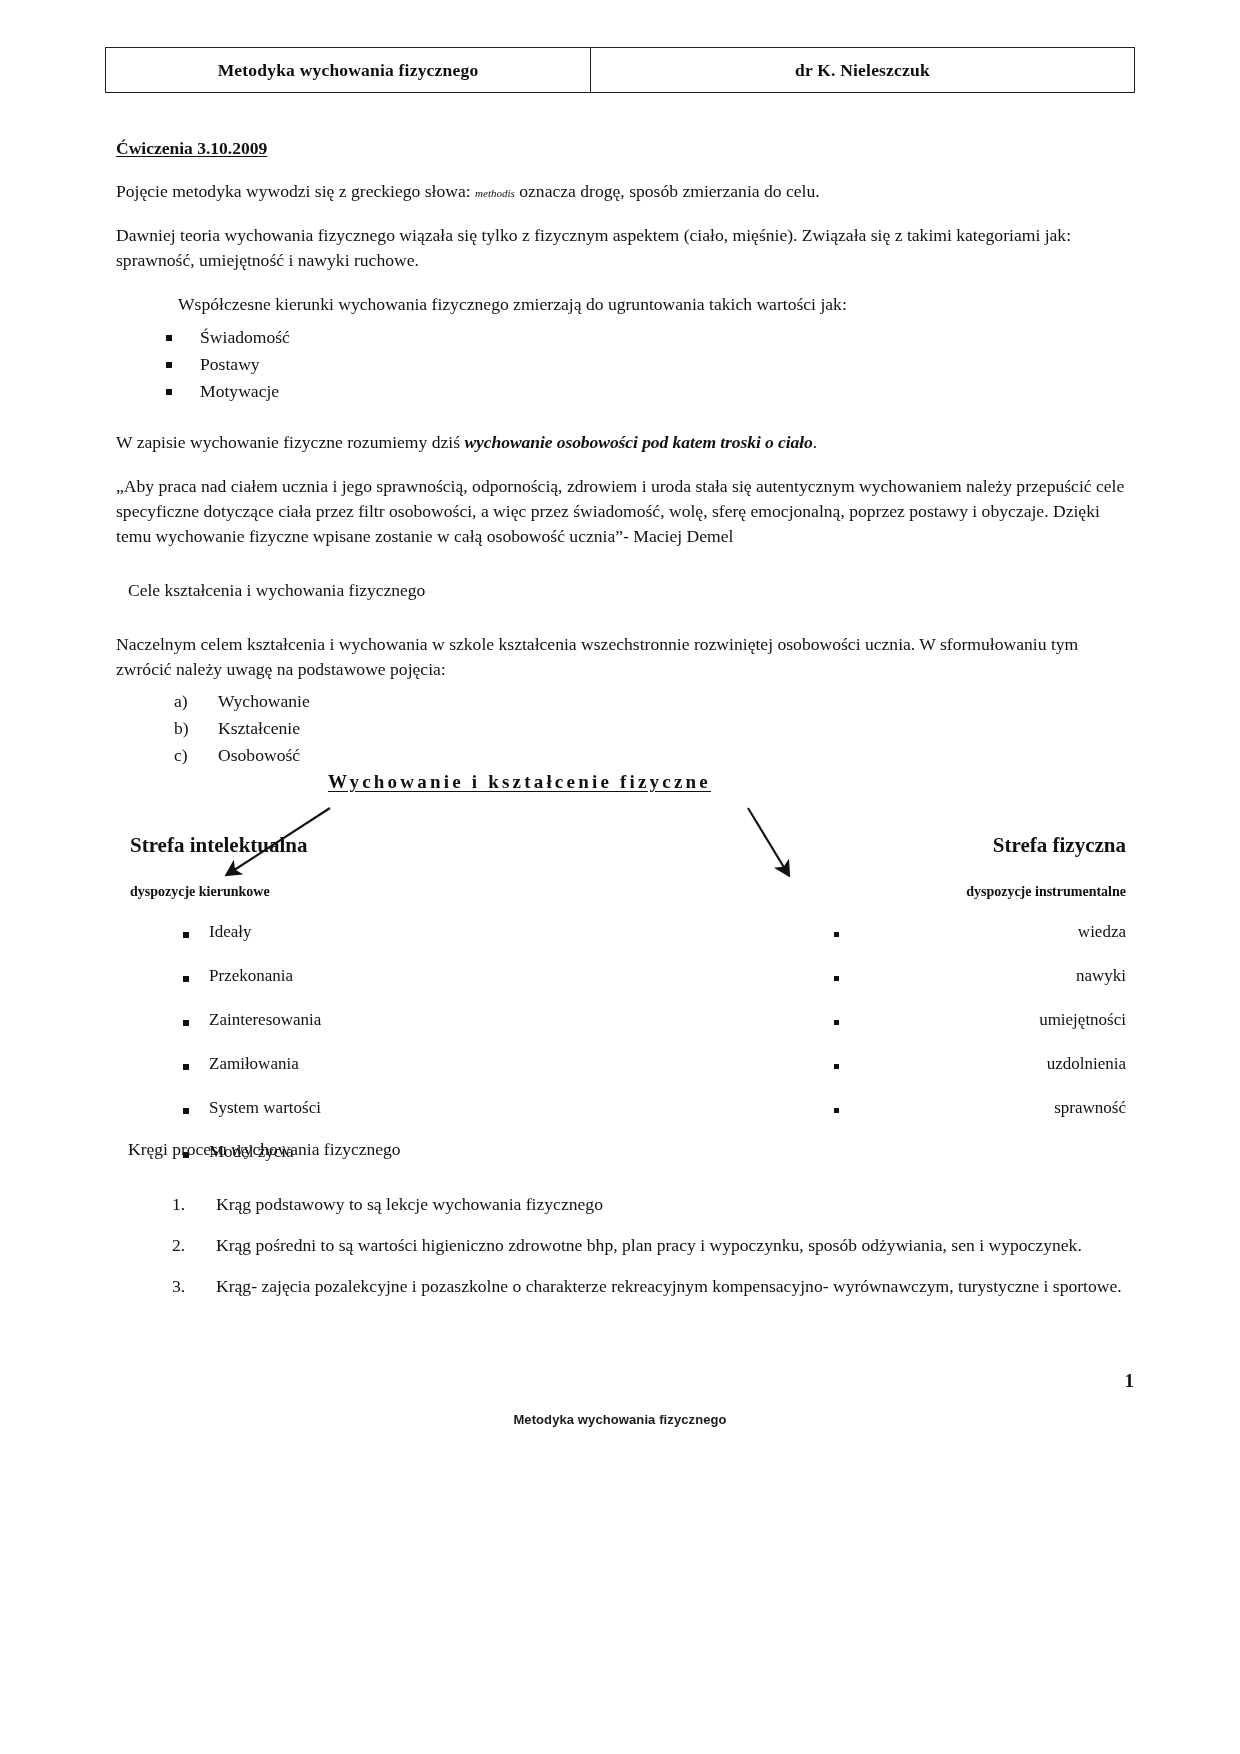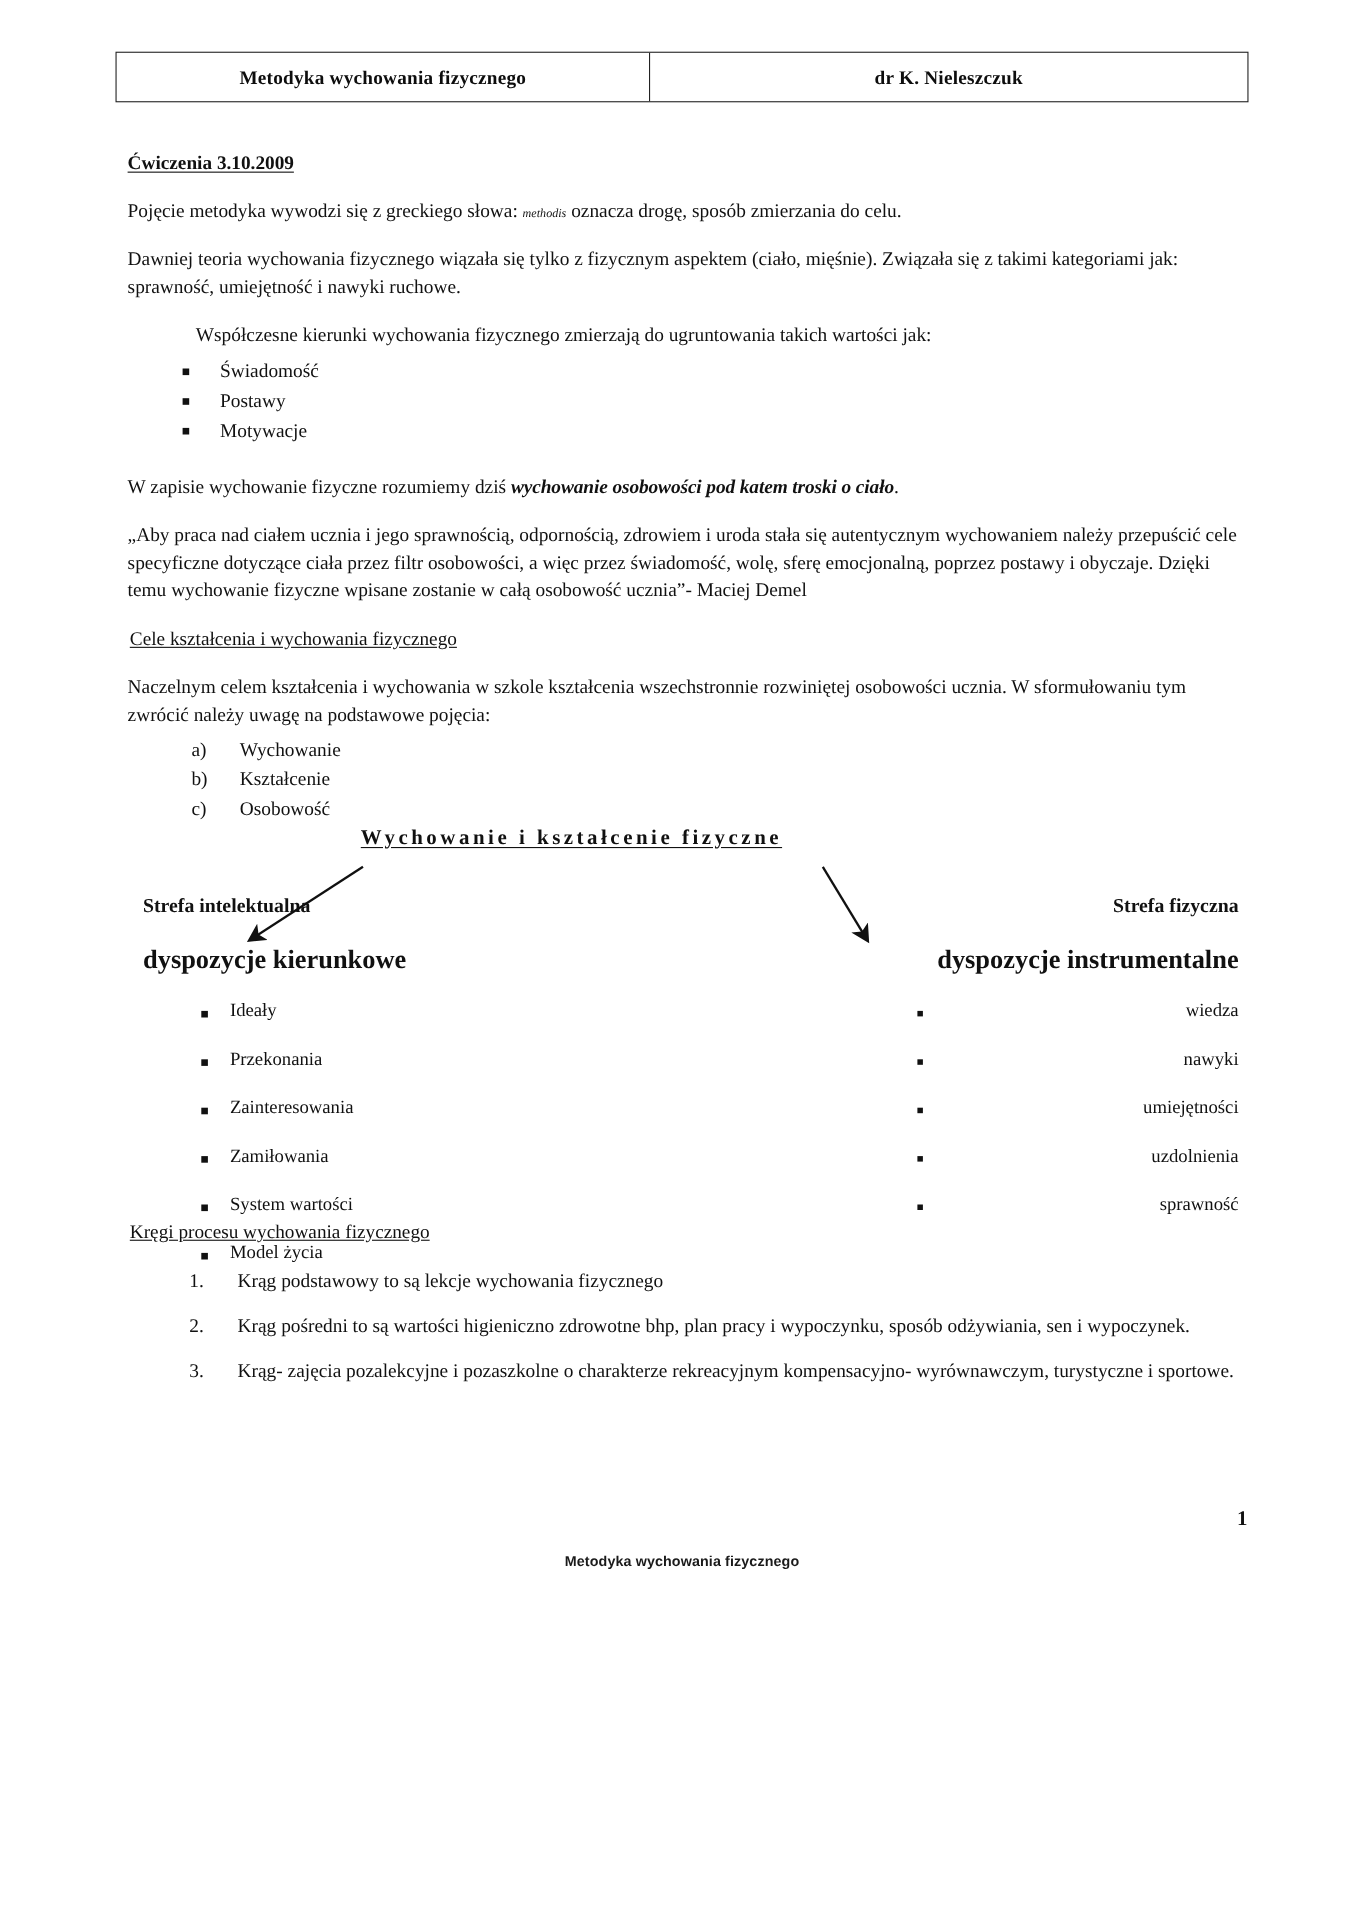--- a/index.html
+++ b/index.html
@@ -64,24 +64,23 @@
   .h-underline {
     font-weight: bold;
     font-size: 17.5px;
     text-decoration: underline;
     text-underline-offset: 2px;
     margin: 0 0 20px 0;
     display: inline-block;
   }
   .sec-head {
     font-size: 17.5px;
-    text-decoration: underline;
     text-underline-offset: 2px;
     display: inline-block;
-    margin: 2px;
+    margin: 12px;
   }
 
   p.para {
     font-size: 17.6px;
     line-height: 1.42;
     margin: 0 0 19px 0;
     text-align: left;
   }
   p.tight { margin-bottom: 7px; }
   p.indent { text-indent: 62px; }
@@ -176,28 +175,28 @@
   }
   .zone {
     position: absolute;
     top: 62px;
   }
   .zone.left  { left: 14px;  width: 430px; text-align: left; }
   .zone.right { left: 620px; width: 390px; text-align: right; }
 
   .zone-title {
     font-weight: bold;
-    font-size: 18px;
+    font-size: 21px;
     margin: 0 0 26px 0;
     white-space: nowrap;
   }
   .zone.right .zone-title { padding-left: 42px; }
   .zone-sub {
     font-weight: bold;
-    font-size: 24px;
+    font-size: 14px;
     margin: 0 0 22px 0;
     white-space: nowrap;
   }
   .zone ul {
     list-style: none;
     margin: 0;
     padding: 0;
   }
   .zone.left ul { padding-left: 45px; }
   .zone.right ul { padding-left: 98px; }

